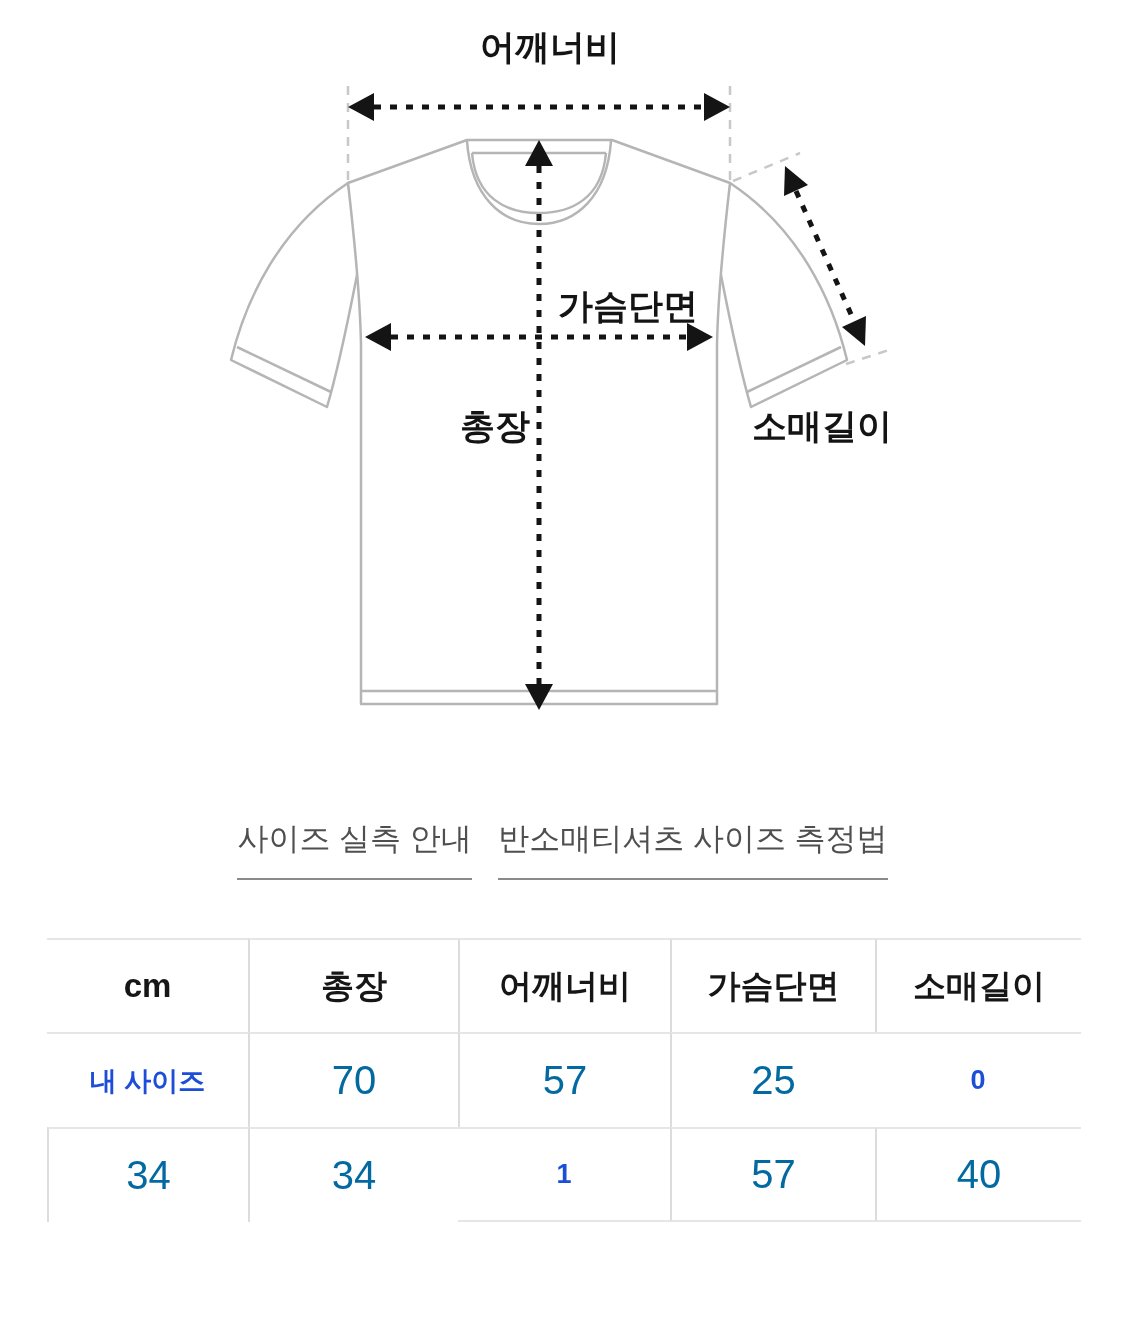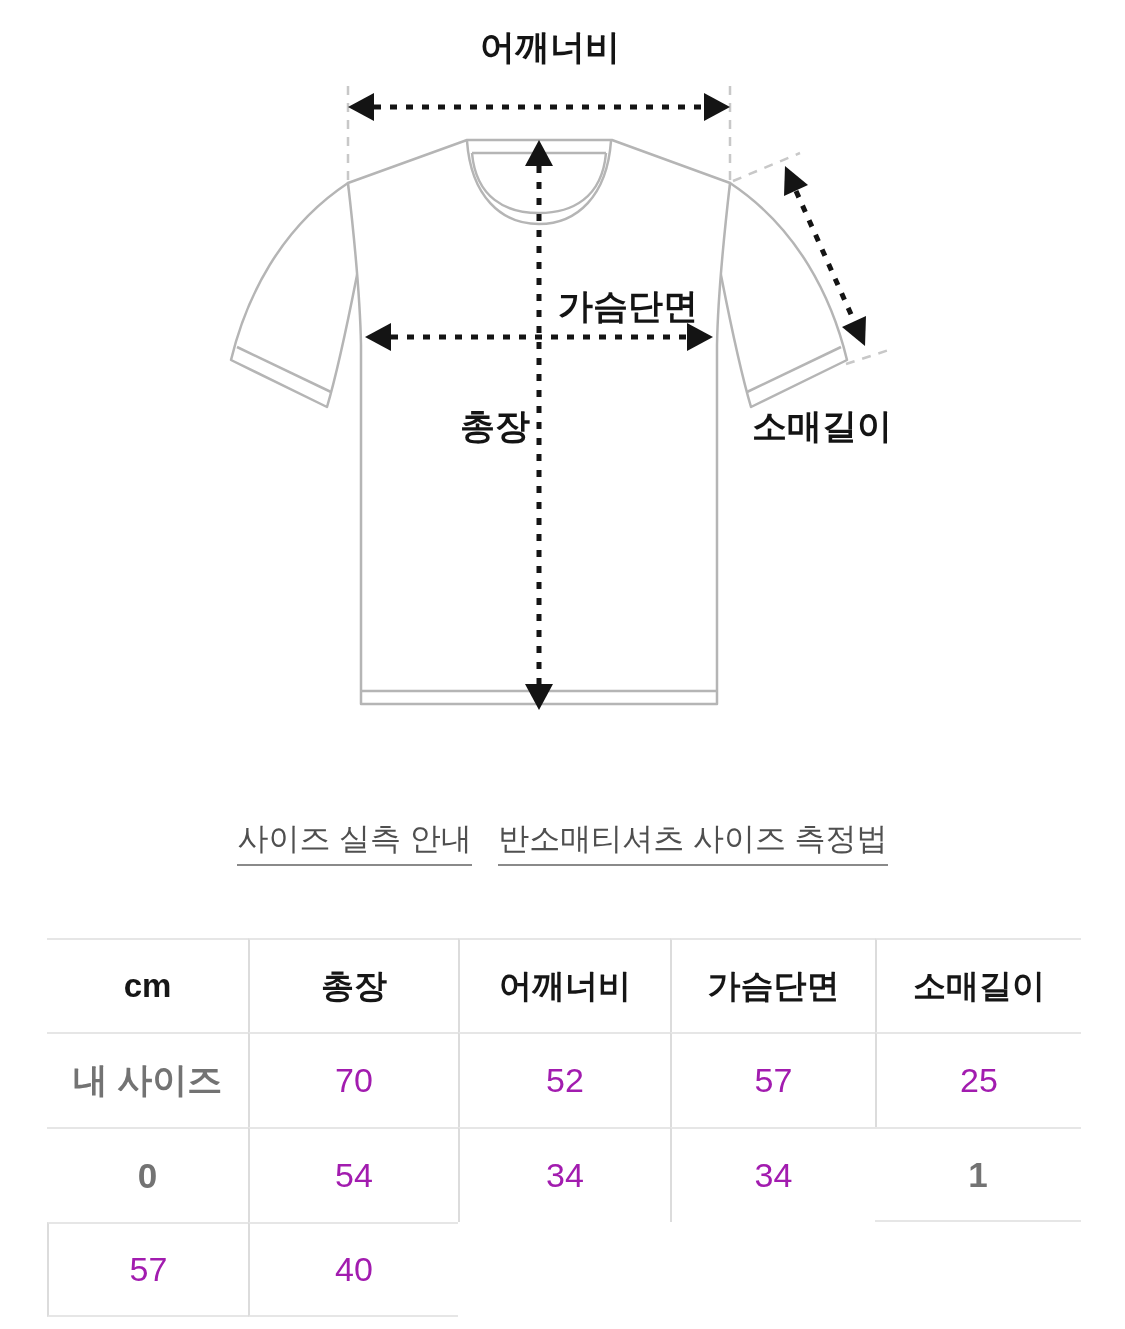--- a/index.html
+++ b/index.html
@@ -13,32 +13,32 @@
   .shirt-open{fill:none;stroke:#b5b5b5;stroke-width:2.5;}
   .measure-line{fill:none;stroke:#141414;stroke-width:5;stroke-dasharray:7 9;}
   .measure-head{fill:#141414;stroke:none;}
   .guide-line{fill:none;stroke:#c8c8c8;stroke-width:2.5;stroke-dasharray:9 8;}
   .diagram-label{font-family:"Liberation Sans","DejaVu Sans",sans-serif;
     font-size:35px;font-weight:bold;fill:#141414;text-anchor:middle;}
   
   #links{position:absolute;left:0;top:818px;width:1125px;text-align:center;
     font-size:31px;color:#4f4f4f;}
   #links a{color:#4f4f4f;text-decoration:none;border-bottom:2px solid #8a8a8a;
-    padding-bottom:4px;margin:0 9px;display:inline-block;}
+    padding-bottom:18px;margin:0 9px;display:inline-block;}
   
   #size-table{position:absolute;left:47px;top:938px;width:1034px;
     display:grid;grid-template-columns:201px 210px 212px 205px 206px;
     grid-template-rows:94px 95px 95px 95px;}
   .cell{display:flex;align-items:center;justify-content:center;
     border-top:2px solid #e6e6e6;box-sizing:border-box;background:#fff;}
   .cell.vline{border-left:2px solid #dcdcdc;}
   .cell.bottom{border-bottom:2px solid #e6e6e6;}
   .cell.head{font-size:33px;font-weight:bold;color:#161616;}
-  .cell.rowname{font-size:35px;font-weight:bold;color:#737373;}
-  .cell.val{font-size:34px;font-weight:400;color:#a21caf;}
+  .cell.rowname{font-size:27px;font-weight:bold;color:#1d4ed8;}
+  .cell.val{font-size:40px;font-weight:400;color:#0369a1;}
 </style>
 </head>
 <body>
 
 <svg id="diagram" viewBox="0 0 1125 810" xmlns="http://www.w3.org/2000/svg">
 
   <g>
     <path class="shirt-line" d="M 348,183 C 280,228 246,298 231,360 L 327,407 C 341,360 351,305 361,255 Z"></path>
     <path class="shirt-open" d="M 237,347 L 331,392"></path>
     <path class="shirt-line" d="M 730,183 C 798,228 832,298 847,360 L 751,407 C 737,360 727,305 717,255 Z"></path>
@@ -99,25 +99,23 @@
 <div id="size-table">
 
   <div class="cell head">cm</div>
   <div class="cell head vline">총장</div>
   <div class="cell head vline">어깨너비</div>
   <div class="cell head vline">가슴단면</div>
   <div class="cell head vline">소매길이</div>
 
   <div class="cell rowname">내 사이즈</div>
   <div class="cell val vline">70</div>
-  <div class="cell val vline">52</div>
   <div class="cell val vline">57</div>
   <div class="cell val vline">25</div>
 
   <div class="cell rowname">0</div>
-  <div class="cell val vline">54</div>
   <div class="cell val vline">34</div>
   <div class="cell val vline">34</div>
 
   <div class="cell rowname bottom">1</div>
   <div class="cell val vline bottom">57</div>
   <div class="cell val vline bottom">40</div>
 </div>
 
 </body></html>

